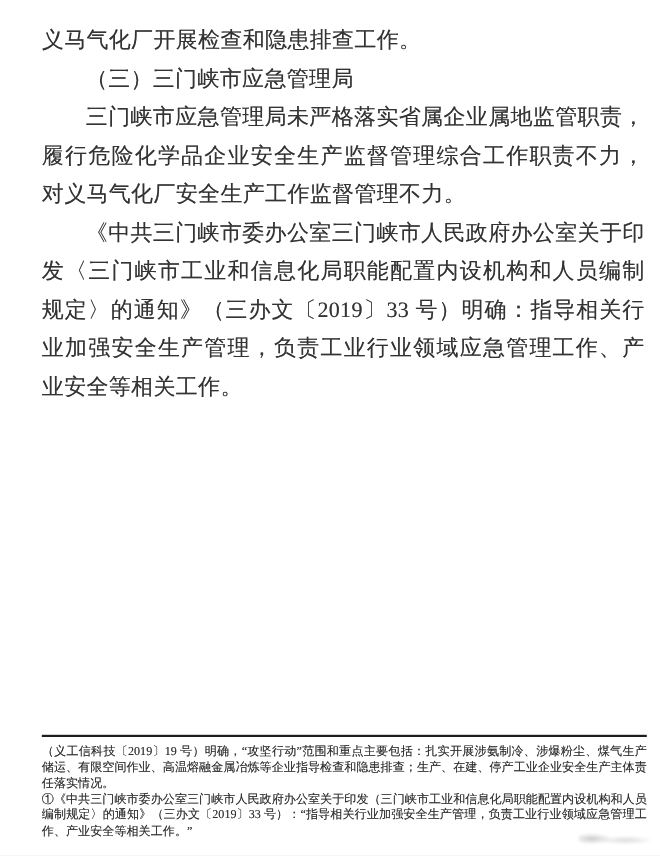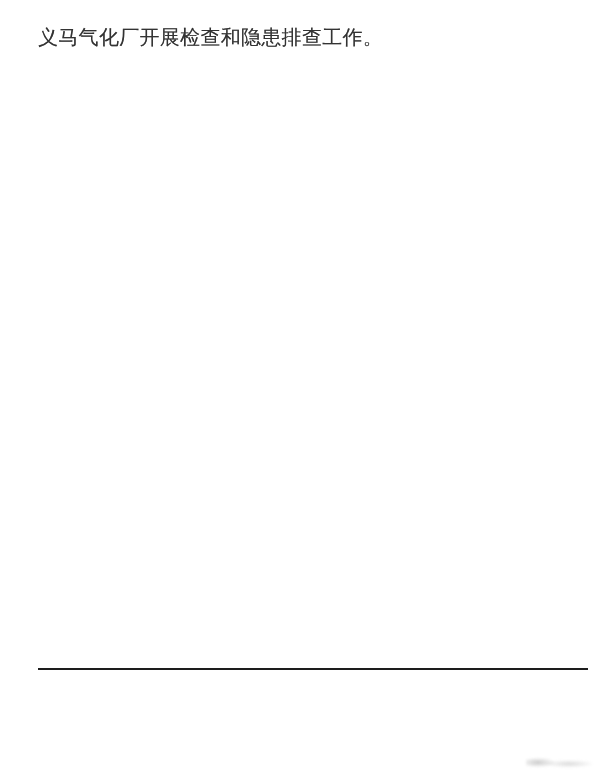--- a/index.html
+++ b/index.html
@@ -66,20 +66,25 @@
       radial-gradient(ellipse 55% 45% at 65% 60%, rgba(140,140,140,0.30), transparent 70%);
     filter: blur(1px);
   }
 </style>
 </head>
 <body>
 
 <div class="page">
   <div class="body-text" id="body-text">
       <div class="para"><span>义马气化厂开展检查和隐患排查工作。</span></div>
+      <div class="para indent"><span>（三）三门峡市应急管理局</span></div>
+      <div class="para indent"><span>三门峡市应急管理局未严格落实省属企业属地监管职责，履行危险化学品企业安全生产监督管理综合工作职责不力，对义马气化厂安全生产工作监督管理不力。</span></div>
+      <div class="para indent"><span>《中共三门峡市委办公室三门峡市人民政府办公室关于印发〈三门峡市工业和信息化局职能配置内设机构和人员编制规定〉的通知》（三办文〔2019〕33 号）明确：指导相关行业加强安全生产管理，负责工业行业领域应急管理工作、产业安全等相关工作。</span></div>
     </div>
   <div class="footnote-area">
     <hr class="footnote-rule">
     <div class="footnote-list" id="footnote-list">
+        <div class="footnote-entry">（义工信科技〔2019〕19 号）明确，“攻坚行动”范围和重点主要包括：扎实开展涉氨制冷、涉爆粉尘、煤气生产储运、有限空间作业、高温熔融金属冶炼等企业指导检查和隐患排查；生产、在建、停产工业企业安全生产主体责任落实情况。</div>
+        <div class="footnote-entry">①《中共三门峡市委办公室三门峡市人民政府办公室关于印发（三门峡市工业和信息化局职能配置内设机构和人员编制规定〉的通知》（三办文〔2019〕33 号）：“指导相关行业加强安全生产管理，负责工业行业领域应急管理工作、产业安全等相关工作。”</div>
       </div>
   </div>
   <div class="smudge"></div>
 </div>
 
 </body></html>

